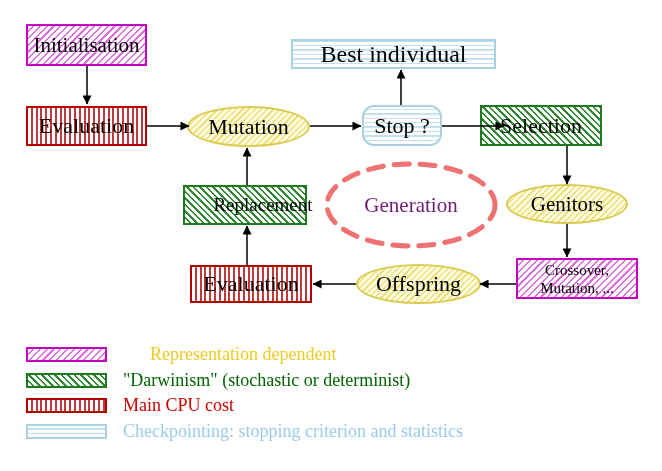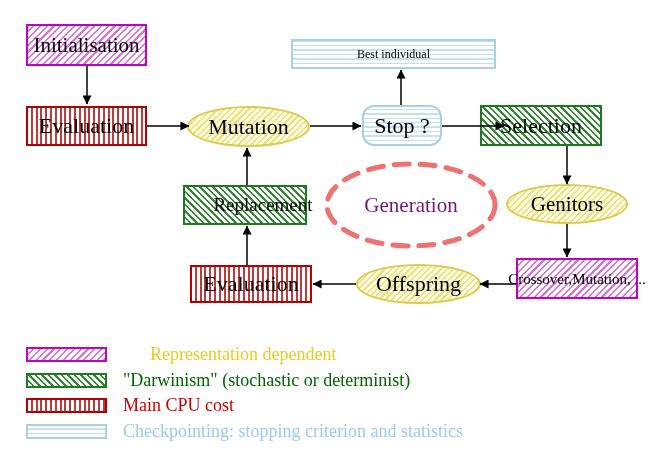--- a/index.html
+++ b/index.html
@@ -30,27 +30,27 @@
     background: repeating-linear-gradient(0deg, #ffffff 0, #ffffff 3px, #c3e1ee 3px, #c3e1ee 4.4px);
     border: 2px solid #a9d1e0;
   }
   .ellipse-yellow {
     background: repeating-linear-gradient(135deg, #fffce4 0, #fffce4 2.8px, #efe07c 2.8px, #efe07c 4.4px);
     border: 2px solid #dccb52; border-radius: 50%;
   }
   #node-initialisation   { left: 26px;  top: 24px;  width: 121px; height: 42px; font-size: 21px; }
   #node-evaluation-top   { left: 26px;  top: 106px; width: 121px; height: 40px; font-size: 22px; }
   #node-parents          { left: 187px; top: 106px; width: 123px; height: 41px; font-size: 22px; }
-  #node-best-individual  { left: 291px; top: 39px;  width: 205px; height: 30px; font-size: 12px; }
+  #node-best-individual  { left: 291px; top: 39px;  width: 205px; height: 30px; font-size: 24px; }
   #node-stop             { left: 362px; top: 105px; width: 80px;  height: 41px; font-size: 22px; border-radius: 12px; }
   #node-selection        { left: 480px; top: 105px; width: 122px; height: 41px; font-size: 22px; }
   #node-replacement      { left: 183px; top: 185px; width: 124px; height: 40px; font-size: 19px; padding-left: 36px; }
   #node-genitors         { left: 506px; top: 184px; width: 122px; height: 40px; font-size: 21px; }
   #node-generation       { left: 327px; top: 164px; width: 168px; height: 82px; font-size: 21px; color: #701a75; z-index: 3; }
-  #node-crossover        { left: 516px; top: 258px; width: 122px; height: 41px; font-size: 15px; line-height: 18px; flex-direction: row; }
+  #node-crossover        { left: 516px; top: 258px; width: 122px; height: 41px; font-size: 15px; line-height: 18px; flex-direction: column; }
   #node-offspring        { left: 356px; top: 264px; width: 125px; height: 40px; font-size: 22px; }
   #node-evaluation-bottom{ left: 190px; top: 265px; width: 122px; height: 38px; font-size: 22px; }
   .legend-row { position: absolute; left: 26px; display: flex; align-items: center; height: 18px; z-index: 2; }
   #legend-row-0 { top: 345px; }
   #legend-row-1 { top: 371px; }
   #legend-row-2 { top: 396px; }
   #legend-row-3 { top: 422px; }
   .swatch { width: 81px; height: 15px; margin-right: 16px; flex: none; }
   .swatch.stripes-cyan, .swatch.stripes-red { border-width: 2px; }
   .legend-text { font-size: 18px; white-space: nowrap; }

